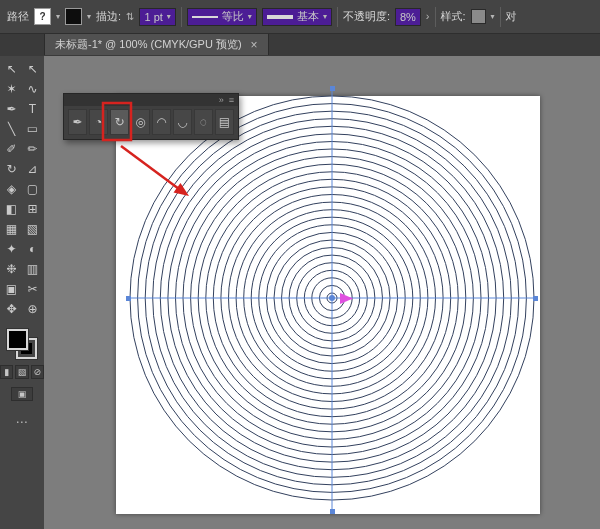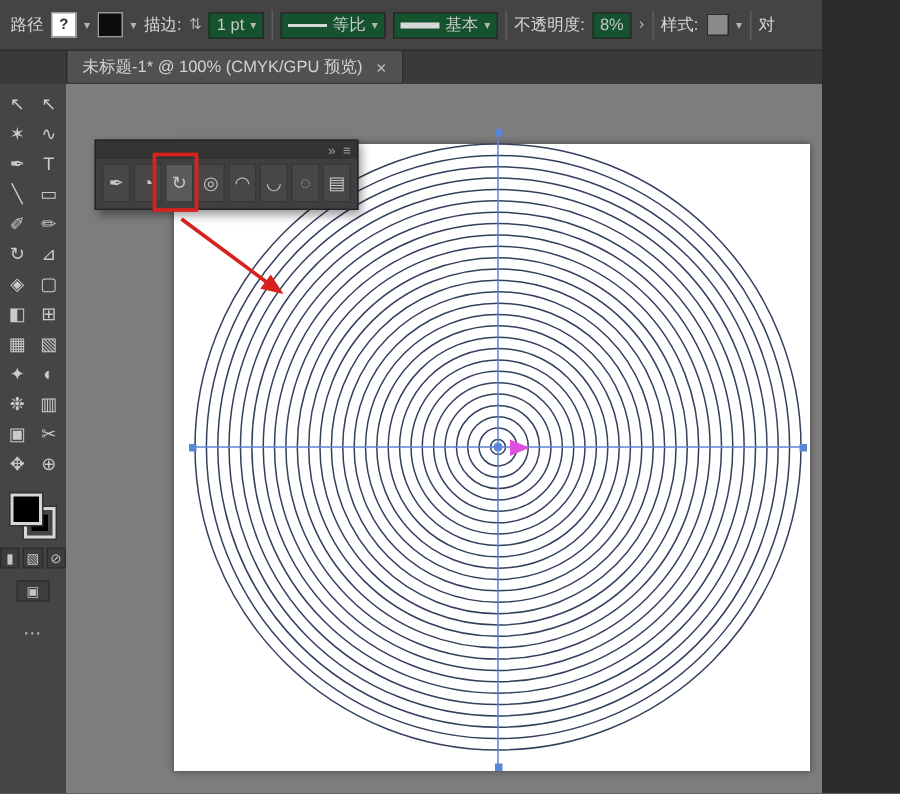--- a/index.html
+++ b/index.html
@@ -1,29 +1,29 @@
 <!DOCTYPE html>
 <html><head>
 <meta charset="utf-8">
 <style>
   html,body{margin:0;padding:0;background:#2b2b2b;}
-  #app{position:relative;width:548px;height:529px;background:#535353;overflow:hidden;
+  #app{position:relative;width:600px;height:529px;background:#535353;overflow:hidden;
        font-family:"Liberation Sans","DejaVu Sans",sans-serif;font-size:11px;color:#c8c8c8;
        -webkit-user-select:none;user-select:none;}
 
   
   .control-bar{position:absolute;top:0;left:0;right:0;height:34px;background:#444444;
     border-bottom:1px solid #2e2e2e;display:flex;align-items:center;gap:5px;padding:0 7px;box-sizing:border-box;}
   .cb-label{color:#d6d6d6;white-space:nowrap;}
   .sep{width:1px;height:20px;background:#5d5d5d;flex:0 0 auto;}
   .swatch{width:15px;height:15px;border:1px solid #9a9a9a;background:#ffffff;color:#333;
     display:flex;align-items:center;justify-content:center;font-size:10px;font-weight:bold;}
   .swatch.stroke{background:#0d0d0d;color:#0d0d0d;}
   .dd{font-size:8px;color:#b5b5b5;line-height:1;}
-  .box{background:#14532d;border:1px solid #282828;height:18px;display:flex;align-items:center;
+  .box{background:#4c1d95;border:1px solid #282828;height:18px;display:flex;align-items:center;
     gap:4px;padding:0 4px;box-sizing:border-box;}
   .line-glyph{width:26px;height:2px;background:#d8d8d8;}
   .line-glyph.thick{height:4px;}
   .mini-swatch{width:13px;height:13px;background:#8a8a8a;border:1px solid #2a2a2a;}
 
   
   .tab-bar{position:absolute;top:34px;left:0;right:0;height:22px;background:#3a3a3a;border-bottom:7px solid #fdba74;}
   .tab{position:absolute;left:44px;top:0;height:21px;background:#515151;border-right:1px solid #2b2b2b;
     border-left:1px solid #2b2b2b;display:flex;align-items:center;gap:9px;padding:0 10px;color:#d2d2d2;}
   .tab-close{color:#bcbcbc;font-size:12px;cursor:default;}

